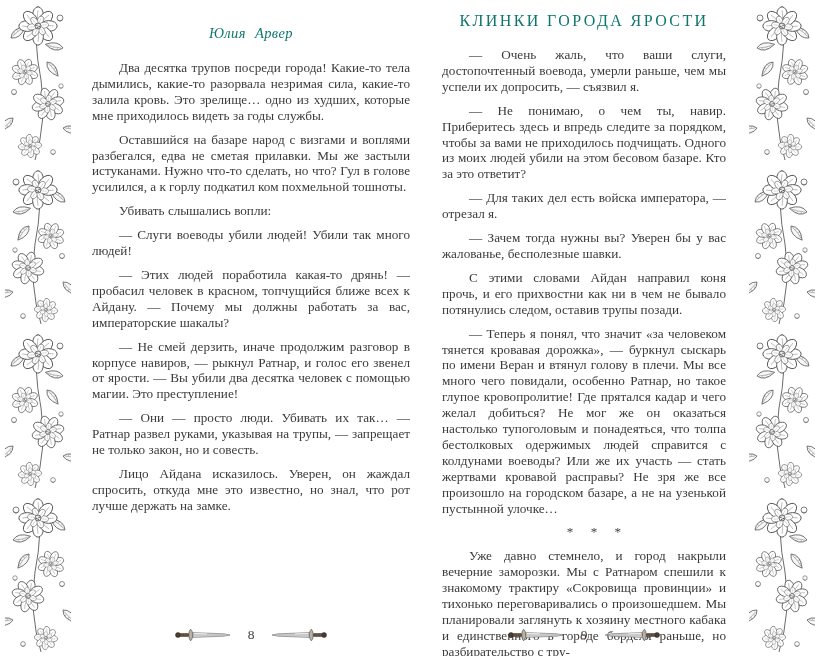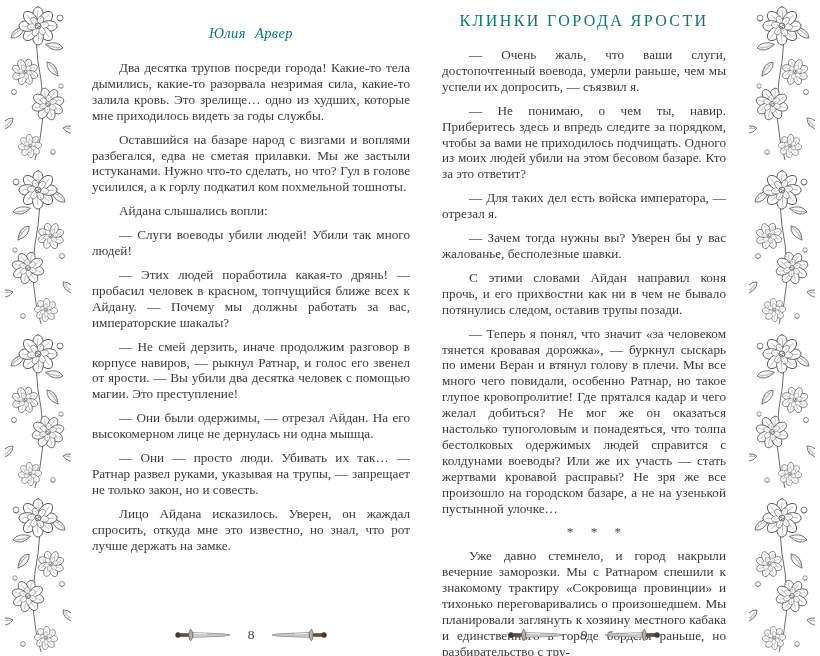--- a/index.html
+++ b/index.html
@@ -109,25 +109,24 @@
   </svg>
   <svg class="floral-border right" viewBox="0 0 66 656">
     <use href="#garland" transform="translate(66,0) scale(-1,1)"></use>
   </svg>
 
   <div class="page page-left">
     <div class="running-head author">Юлия Арвер</div>
     <div class="page-body">
       <p>Два десятка трупов посреди города! Какие-то тела дымились, какие-то разорвала незримая сила, какие-то залила кровь. Это зрелище… одно из худших, которые мне приходилось видеть за годы службы.</p>
       <p>Оставшийся на базаре народ с визгами и воплями разбегался, едва не сметая прилавки. Мы же застыли истуканами. Нужно что-то сделать, но что? Гул в голове усилился, а к горлу подкатил ком похмельной тошноты.</p>
-      <p>Айдана слышались вопли:</p>
+      <p>Убивать слышались вопли:</p>
       <p>— Слуги воеводы убили людей! Убили так много людей!</p>
       <p>— Этих людей поработила какая-то дрянь! — пробасил человек в красном, топчущийся ближе всех к Айдану. — Почему мы должны работать за вас, императорские шакалы?</p>
       <p>— Не смей дерзить, иначе продолжим разговор в корпусе навиров, — рыкнул Ратнар, и голос его звенел от ярости. — Вы убили два десятка человек с помощью магии. Это преступление!</p>
-      <p>— Они были одержимы, — отрезал Айдан. На его высокомерном лице не дернулась ни одна мышца.</p>
       <p>— Они — просто люди. Убивать их так… — Ратнар развел руками, указывая на трупы, — запрещает не только закон, но и совесть.</p>
       <p>Лицо Айдана исказилось. Уверен, он жаждал спросить, откуда мне это известно, но знал, что рот лучше держать на замке.</p>
     </div>
     <div class="page-footer">
       <svg class="dagger" viewBox="0 0 56 14">
         <use href="#dagger-shape"></use>
       </svg>
       <span class="pagenum">8</span>
       <svg class="dagger mirror" viewBox="0 0 56 14">
         <use href="#dagger-shape"></use>

